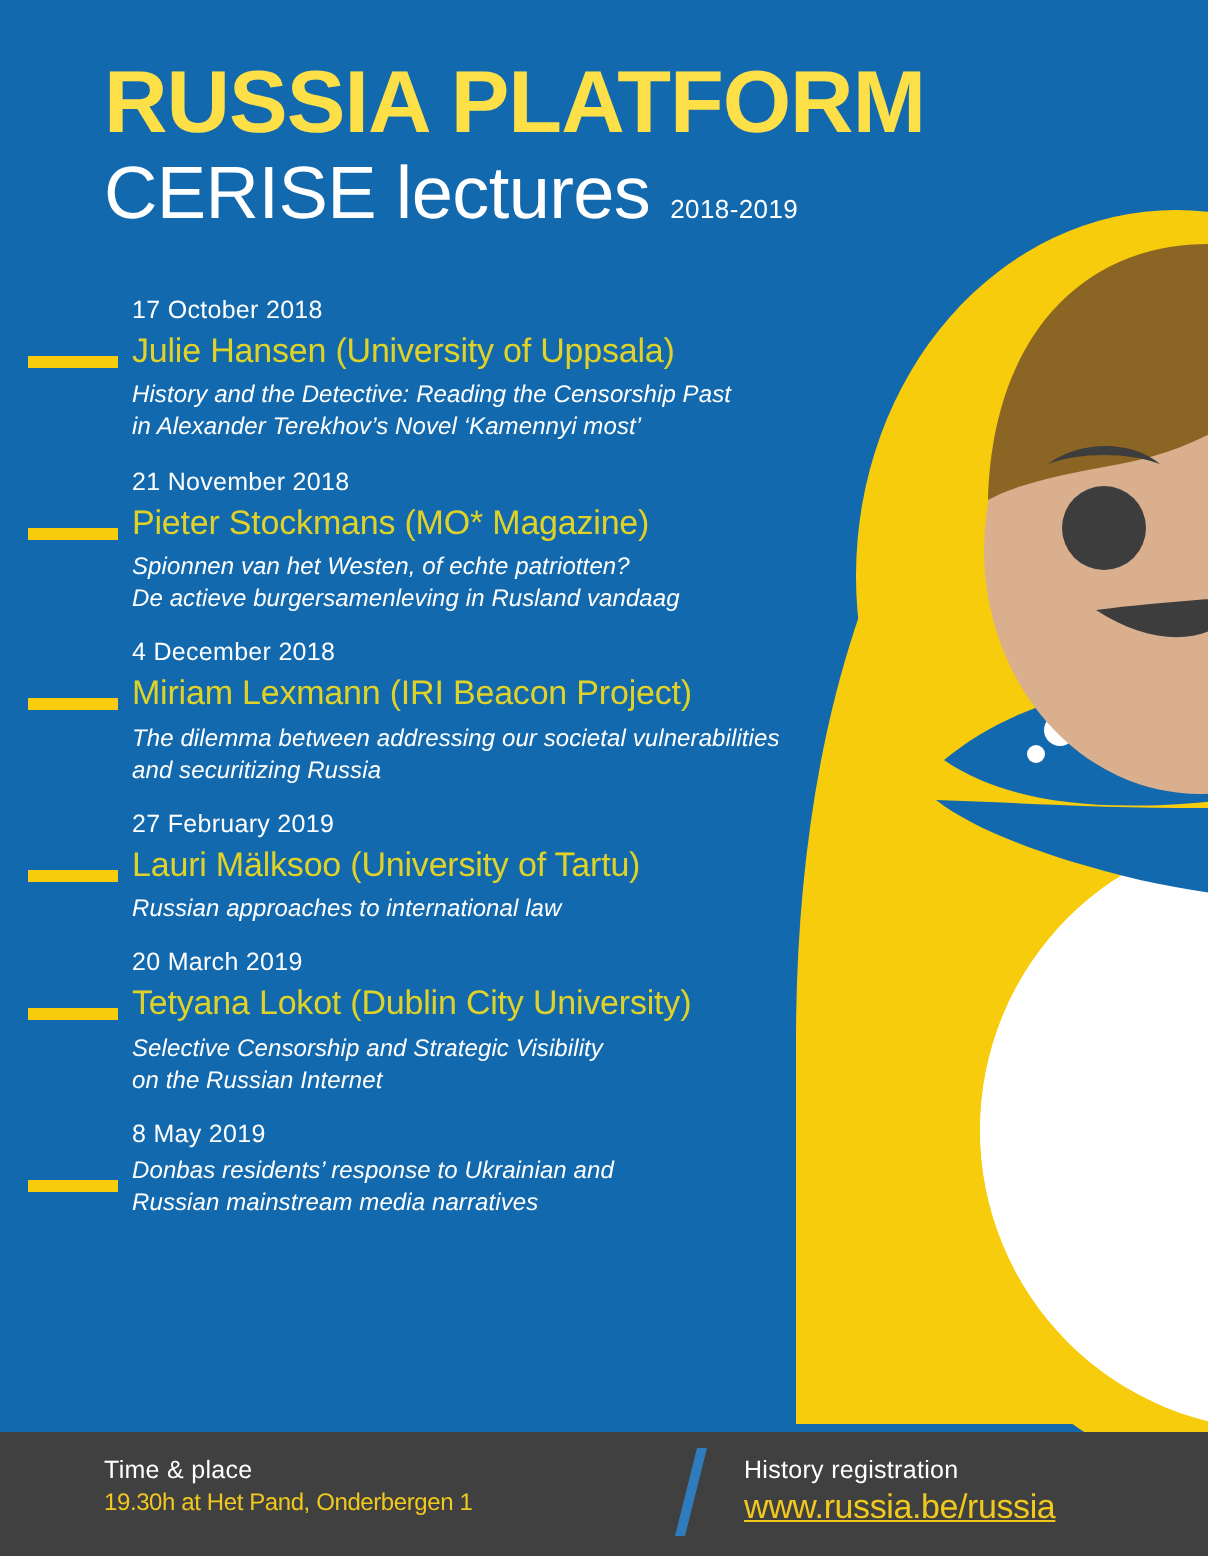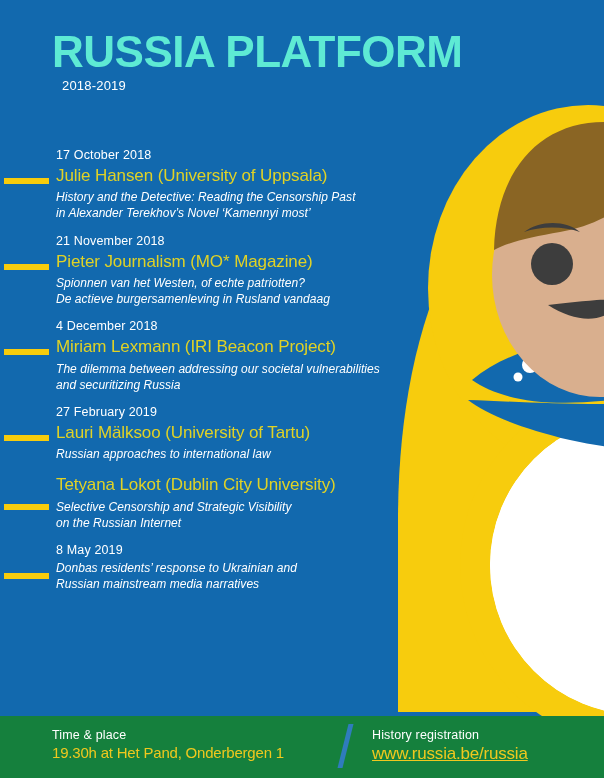--- a/index.html
+++ b/index.html
@@ -12,55 +12,55 @@
   }
 
   
   #doll { position:absolute; top:0; right:0; width:604px; height:778px; pointer-events:none; }
 
   
   .poster { position:absolute; inset:0; }
 
   .title-block { position:absolute; left:52px; top:30px; }
   .t-main {
-    font-size:44px; font-weight:bold; color:#5eead4;
+    font-size:44px; font-weight:bold; color:#fde047;
     letter-spacing:-0.5px; line-height:1.0;
     font-family:"Liberation Sans", sans-serif;
   }
   .t-sub-row { display:flex; align-items:baseline; margin-top:4px; }
   .t-sub { font-size:37px; color:#ffffff; line-height:1.05; letter-spacing:-0.3px; }
   .t-years { font-size:13px; color:#ffffff; margin-left:10px; letter-spacing:0.2px; }
 
-  .lectures { position:absolute; left:4px; top:148px; width:420px; }
+  .lectures { position:absolute; left:14px; top:148px; width:420px; }
 
   .lecture { position:relative; margin-bottom:12px; padding-left:52px; }
   .dash {
     position:absolute; left:0; top:30px;
     width:45px; height:6px; background:#f7cc0d;
   }
   .l-date { font-size:12.5px; color:#ffffff; letter-spacing:0.15px; margin-bottom:3px; }
   .l-speaker {
     font-size:17px; color:#e0d226; letter-spacing:-0.1px; line-height:1.25; margin-bottom:3px;
   }
   .l-topic {
     font-size:12px; font-style:italic; color:#ffffff;
     line-height:1.35; letter-spacing:0.05px;
   }
 
   
   .footer {
     position:absolute; left:0; bottom:0; width:604px; height:62px;
-    background:#15803d;
+    background:#404040;
   }
   .footer-inner { position:relative; height:100%; }
   .f-col { position:absolute; top:12px; }
   .f-left  { left:52px; }
   .f-right { left:372px; }
   .f-label { font-size:12.5px; color:#ffffff; margin-bottom:2px; letter-spacing:0.15px; }
-  .f-value { font-size:15px; color:#f0c81e; letter-spacing:-0.2px; }
+  .f-value { font-size:12px; color:#f0c81e; letter-spacing:-0.2px; }
   .f-link  { font-size:17px; color:#f0c81e; text-decoration:underline; letter-spacing:-0.2px; }
   .f-slash {
     position:absolute; left:343px; top:8px;
     width:5px; height:44px; background:#2f7cbd;
     transform:skewX(-14deg);
   }
 </style>
 </head>
 <body>
 
@@ -114,38 +114,39 @@
 
     <path d="M548 305 C570 302 598 300 622 298 C612 322 580 326 548 305 Z" fill="#3d3d3d"></path>
   </g>
 </svg>
 
 <div class="poster">
 
   <div class="title-block">
     <div class="t-main">RUSSIA PLATFORM</div>
     <div class="t-sub-row">
+      <div class="t-sub">CERISE lectures</div>
       <div class="t-years">2018-2019</div>
     </div>
   </div>
 
   <div class="lectures">
 
     <div class="lecture">
       <div class="dash"></div>
       <div class="l-date">17 October 2018</div>
       <div class="l-speaker">Julie Hansen (University of Uppsala)</div>
       <div class="l-topic">History and the Detective: Reading the Censorship Past</div>
       <div class="l-topic">in Alexander Terekhov’s Novel ‘Kamennyi most’</div>
     </div>
 
     <div class="lecture">
       <div class="dash"></div>
       <div class="l-date">21 November 2018</div>
-      <div class="l-speaker">Pieter Journalism (MO* Magazine)</div>
+      <div class="l-speaker">Pieter Stockmans (MO* Magazine)</div>
       <div class="l-topic">Spionnen van het Westen, of echte patriotten?</div>
       <div class="l-topic">De actieve burgersamenleving in Rusland vandaag</div>
     </div>
 
     <div class="lecture">
       <div class="dash"></div>
       <div class="l-date">4 December 2018</div>
       <div class="l-speaker">Miriam Lexmann (IRI Beacon Project)</div>
       <div class="l-topic">The dilemma between addressing our societal vulnerabilities</div>
       <div class="l-topic">and securitizing Russia</div>
@@ -154,20 +155,21 @@
     <div class="lecture">
       <div class="dash"></div>
       <div class="l-date">27 February 2019</div>
       <div class="l-speaker">Lauri Mälksoo (University of Tartu)</div>
       <div class="l-topic">Russian approaches to international law</div>
       <div class="l-topic"></div>
     </div>
 
     <div class="lecture">
       <div class="dash"></div>
+      <div class="l-date">20 March 2019</div>
       <div class="l-speaker">Tetyana Lokot (Dublin City University)</div>
       <div class="l-topic">Selective Censorship and Strategic Visibility</div>
       <div class="l-topic">on the Russian Internet</div>
     </div>
 
     <div class="lecture">
       <div class="dash"></div>
       <div class="l-date">8 May 2019</div>
       <div class="l-topic">Donbas residents’ response to Ukrainian and</div>
       <div class="l-topic">Russian mainstream media narratives</div>

